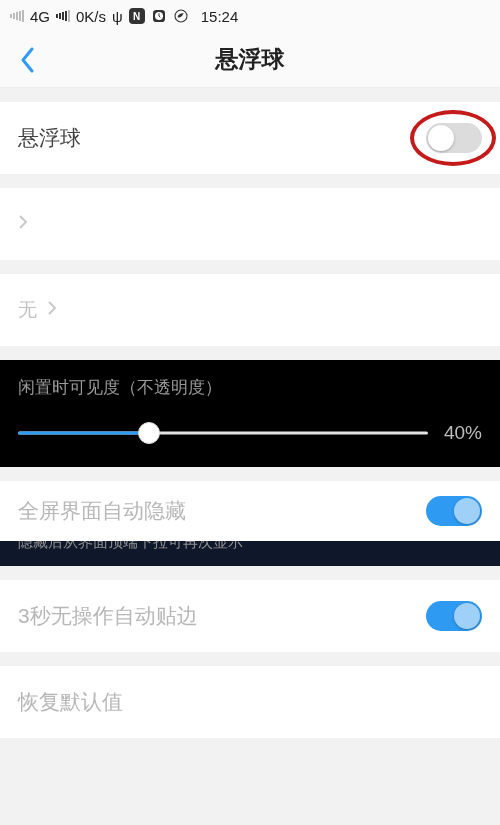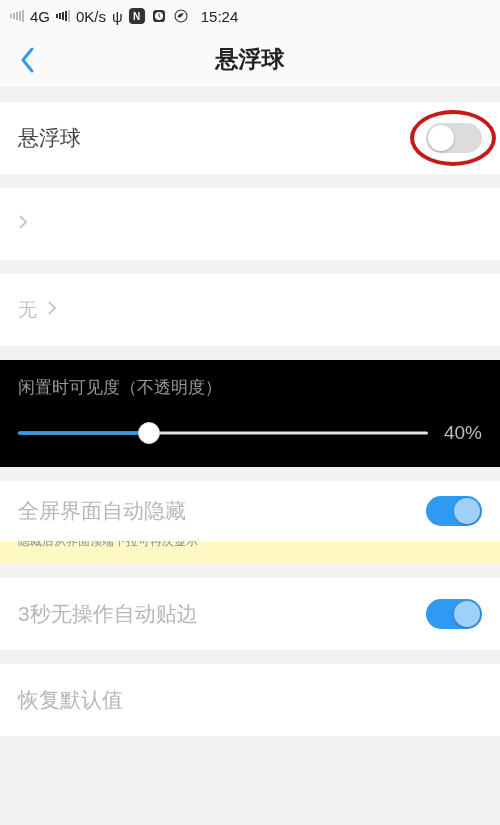--- a/index.html
+++ b/index.html
@@ -41,21 +41,21 @@
   
   .opblock { background:#000000; padding:16px 18px 22px; }
   .opblock .t { font-size:17px; color:#9a9a9a; margin-bottom:22px;}
   .sliderrow { display:flex; align-items:center; gap:8px; }
   .slider { position:relative; flex:1; height:24px; }
   .track { position:absolute; left:0; right:0; top:50%; height:3px; background:#e3e3e3; transform:translateY(-50%); border-radius:2px;}
   .track-fill { position:absolute; left:0; top:50%; height:3px; background:#2f9af2; transform:translateY(-50%); border-radius:2px; width:32%; }
   .thumb { position:absolute; top:50%; left:32%; width:22px; height:22px; background:#fff; border:1px solid #ddd; border-radius:50%; transform:translate(-50%,-50%); box-shadow:0 1px 2px rgba(0,0,0,.15);}
   .pct { color:#bdbdbd; font-size:19px; width:46px; text-align:right;}
   
-  .hint { background:#fef9c3; padding:0 18px 14px; font-size:12px; color:#8f8f8f; margin-top:-8px;}
+  .hint { background:#0f172a; padding:0 18px 14px; font-size:15px; color:#8f8f8f; margin-top:-8px;}
 </style>
 </head>
 <body>
 
 <div class="statusbar">
   <div class="sb-left">
     <span class="sg-bars">
         <i></i>
         <i></i>
         <i></i>

